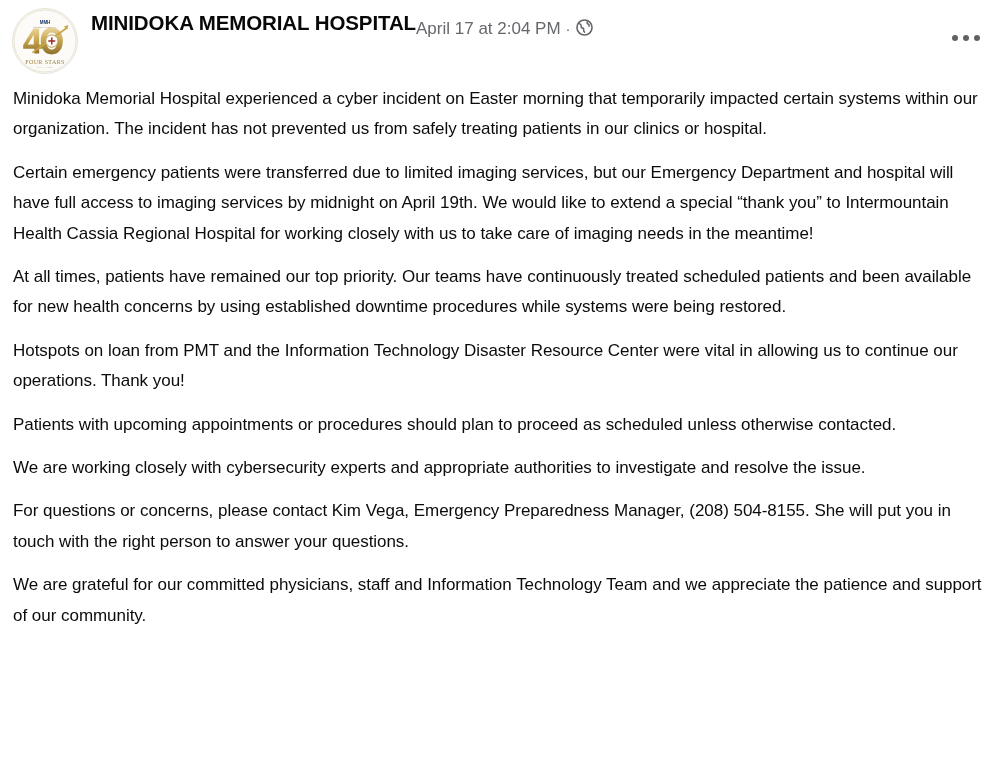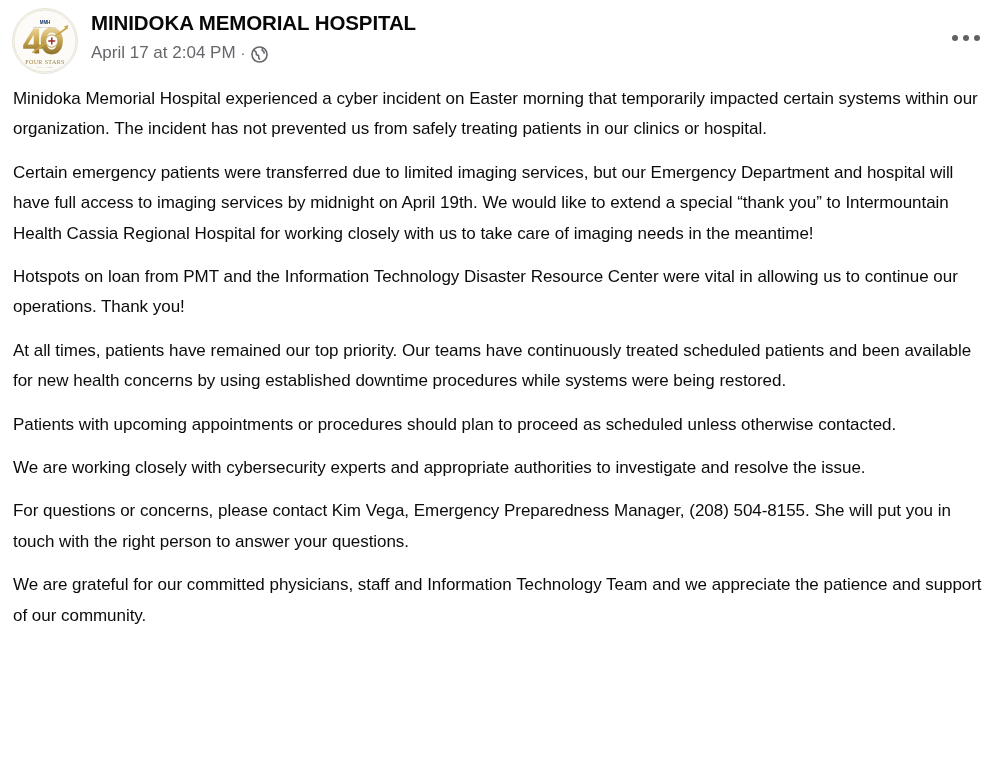--- a/index.html
+++ b/index.html
@@ -44,36 +44,36 @@
     position: relative;
     overflow: hidden;
     box-sizing: border-box;
   }
   .avatar svg { display: block; width: 100%; height: 100%; }
 
   .header-text {
     margin-left: 13px;
     padding-top: 3px;
     display: flex;
-    flex-direction: column;
+    flex-direction: row;
     justify-content: flex-start;
   }
 
   .page-name {
     font-size: 20.5px;
     font-weight: bold;
     color: #080809;
     line-height: 24px;
     letter-spacing: -0.1px;
     white-space: nowrap;
   }
 
   .meta-row {
     display: flex;
-    align-items: flex-end;
+    align-items: flex-start;
     margin-top: 8px;
     color: #65676b;
     font-size: 17px;
     line-height: 20px;
   }
   .meta-time { color: #65676b; }
   .meta-dot {
     margin: 0 5px;
     color: #65676b;
     font-size: 15px;
@@ -194,21 +194,21 @@
     <div class="menu-button">
       <span class="dot"></span>
       <span class="dot"></span>
       <span class="dot"></span>
     </div>
   </div>
 
   <div class="post-body">
     <p class="post-paragraph">Minidoka Memorial Hospital experienced a cyber incident on Easter morning that temporarily impacted certain systems within our organization. The incident has not prevented us from safely treating patients in our clinics or hospital.</p>
     <p class="post-paragraph">Certain emergency patients were transferred due to limited imaging services, but our Emergency Department and hospital will have full access to imaging services by midnight on April 19th. We would like to extend a special “thank you” to Intermountain Health Cassia Regional Hospital for working closely with us to take care of imaging needs in the meantime!</p>
+    <p class="post-paragraph">At all times, patients have remained our top priority. Our teams have continuously treated scheduled patients and been available for new health concerns by using established downtime procedures while systems were being restored.</p>
     <p class="post-paragraph">Hotspots on loan from PMT and the Information Technology Disaster Resource Center were vital in allowing us to continue our operations. Thank you!</p>
-    <p class="post-paragraph">At all times, patients have remained our top priority. Our teams have continuously treated scheduled patients and been available for new health concerns by using established downtime procedures while systems were being restored.</p>
     <p class="post-paragraph">Patients with upcoming appointments or procedures should plan to proceed as scheduled unless otherwise contacted.</p>
     <p class="post-paragraph">We are working closely with cybersecurity experts and appropriate authorities to investigate and resolve the issue.</p>
     <p class="post-paragraph">For questions or concerns, please contact Kim Vega, Emergency Preparedness Manager, (208) 504-8155. She will put you in touch with the right person to answer your questions.</p>
     <p class="post-paragraph">We are grateful for our committed physicians, staff and Information Technology Team and we appreciate the patience and support of our community.</p>
   </div>
 
 </div>
 
 </body></html>

